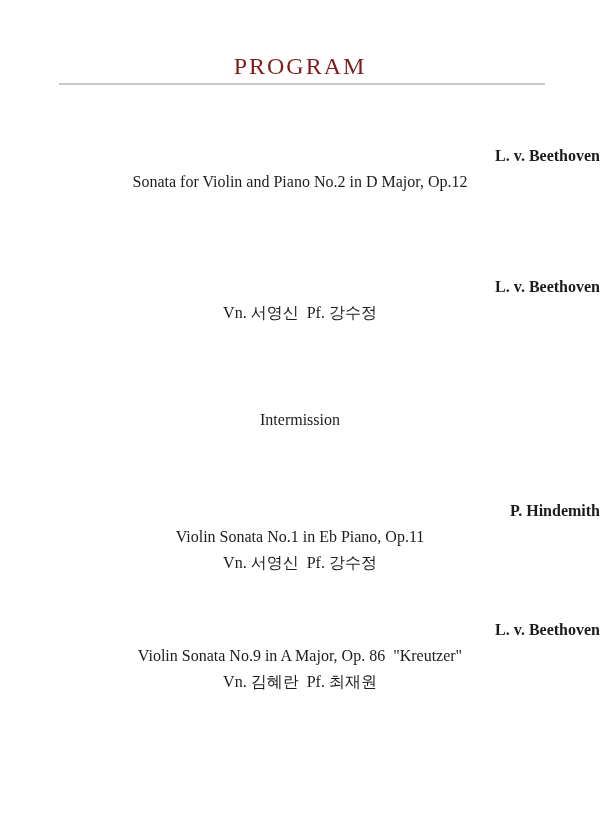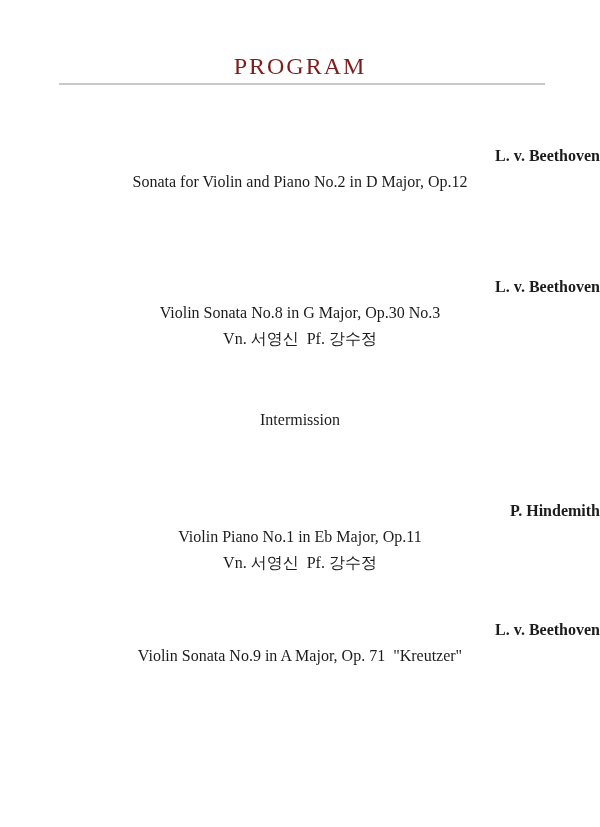--- a/index.html
+++ b/index.html
@@ -75,30 +75,30 @@
 
   <div class="divider"></div>
 
   <div class="entry entry-0">
     <div class="line composer">L. v. Beethoven</div>
     <div class="line piece">Sonata for Violin and Piano No.2 in D Major, Op.12</div>
   </div>
 
   <div class="entry entry-1">
     <div class="line composer">L. v. Beethoven</div>
-    <div class="line piece">Violin Sonata No.8 in G Major, Op.30 No.3</div>
     <div class="line performers">Vn. 서영신  Pf. 강수정</div>
   </div>
 
   <div class="intermission">Intermission</div>
 
   <div class="entry entry-2">
     <div class="line composer">P. Hindemith</div>
-    <div class="line piece">Violin Piano No.1 in Eb Major, Op.11</div>
+    <div class="line piece">Violin Sonata No.1 in Eb Piano, Op.11</div>
     <div class="line performers">Vn. 서영신  Pf. 강수정</div>
   </div>
 
   <div class="entry entry-3">
     <div class="line composer">L. v. Beethoven</div>
-    <div class="line piece">Violin Sonata No.9 in A Major, Op. 71  "Kreutzer"</div>
+    <div class="line piece">Violin Sonata No.9 in A Major, Op. 86  "Kreutzer"</div>
+    <div class="line performers">Vn. 김혜란  Pf. 최재원</div>
   </div>
 
 </div>
 
 </body></html>

